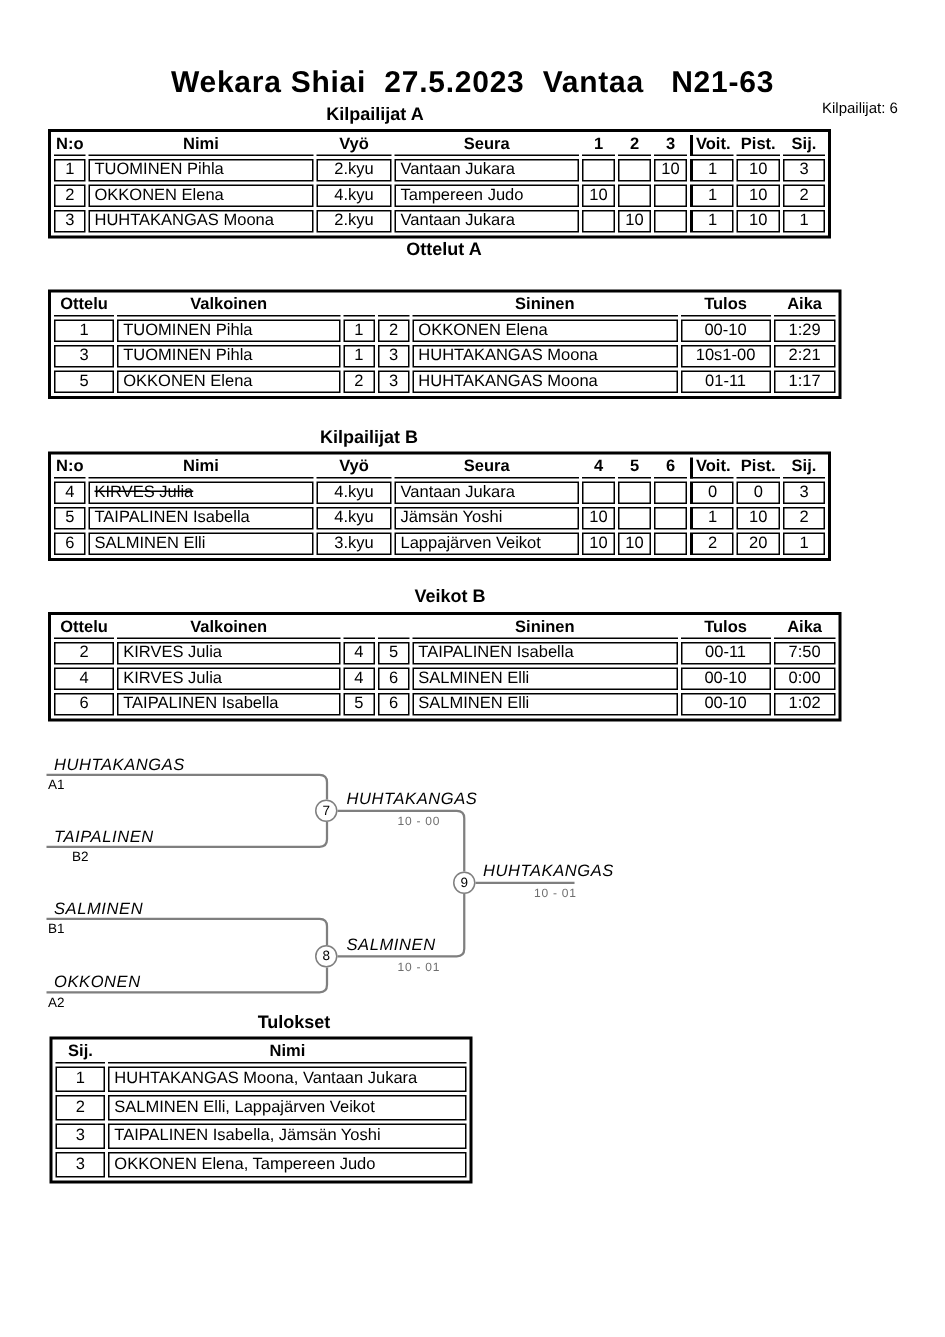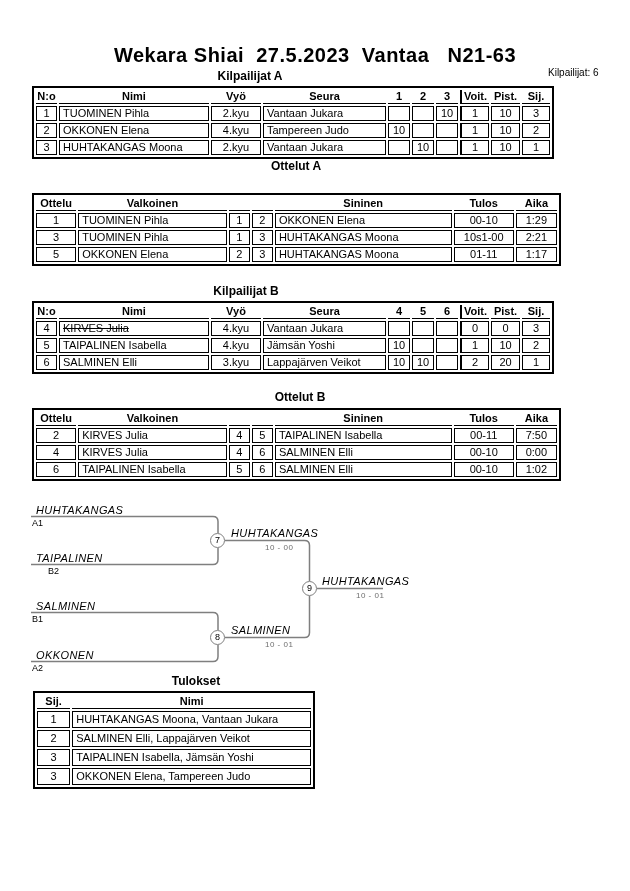--- a/index.html
+++ b/index.html
@@ -230,21 +230,21 @@
       <td class="c">10</td>
       <td class="c">10</td>
       <td class="c"></td>
       <td class="c thickl">2</td>
       <td class="c">20</td>
       <td class="c">1</td>
     </tr>
   </tbody>
 </table>
 
-<div class="abs section-title" style="left:180px;top:390px">Ottelut B</div>
+<div class="abs section-title" style="left:180px;top:390px">Veikot B</div>
 <table class="sheet" style="left:32px;top:408px;width:529px">
   <colgroup>
       <col style="width:40px">
       <col style="width:148px">
       <col style="width:21px">
       <col style="width:21px">
       <col style="width:176px">
       <col style="width:60px">
       <col style="width:41px">
     </colgroup>

